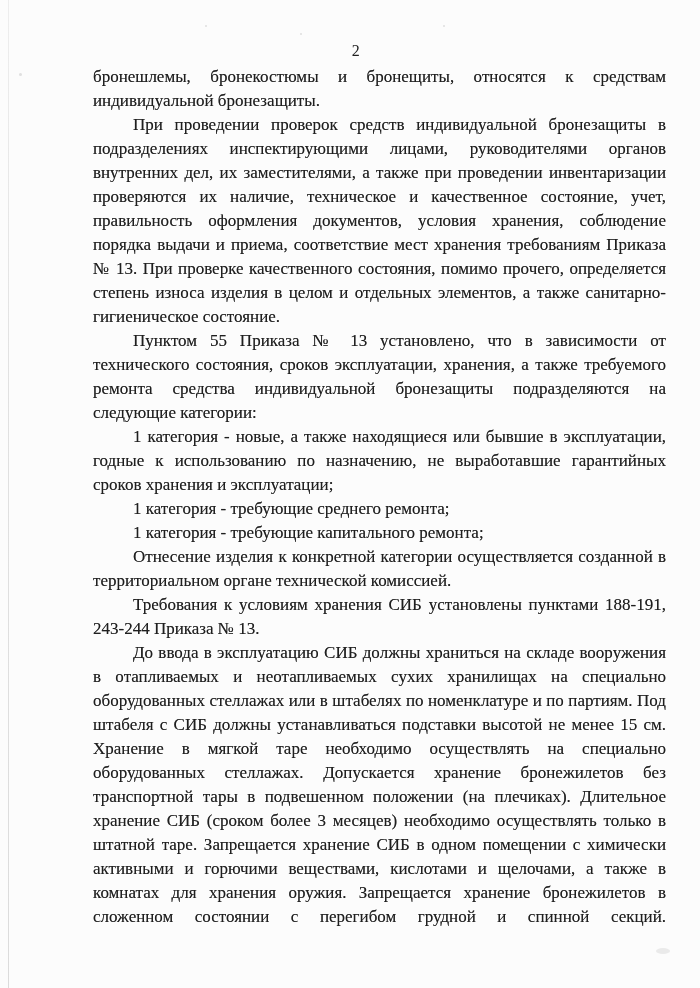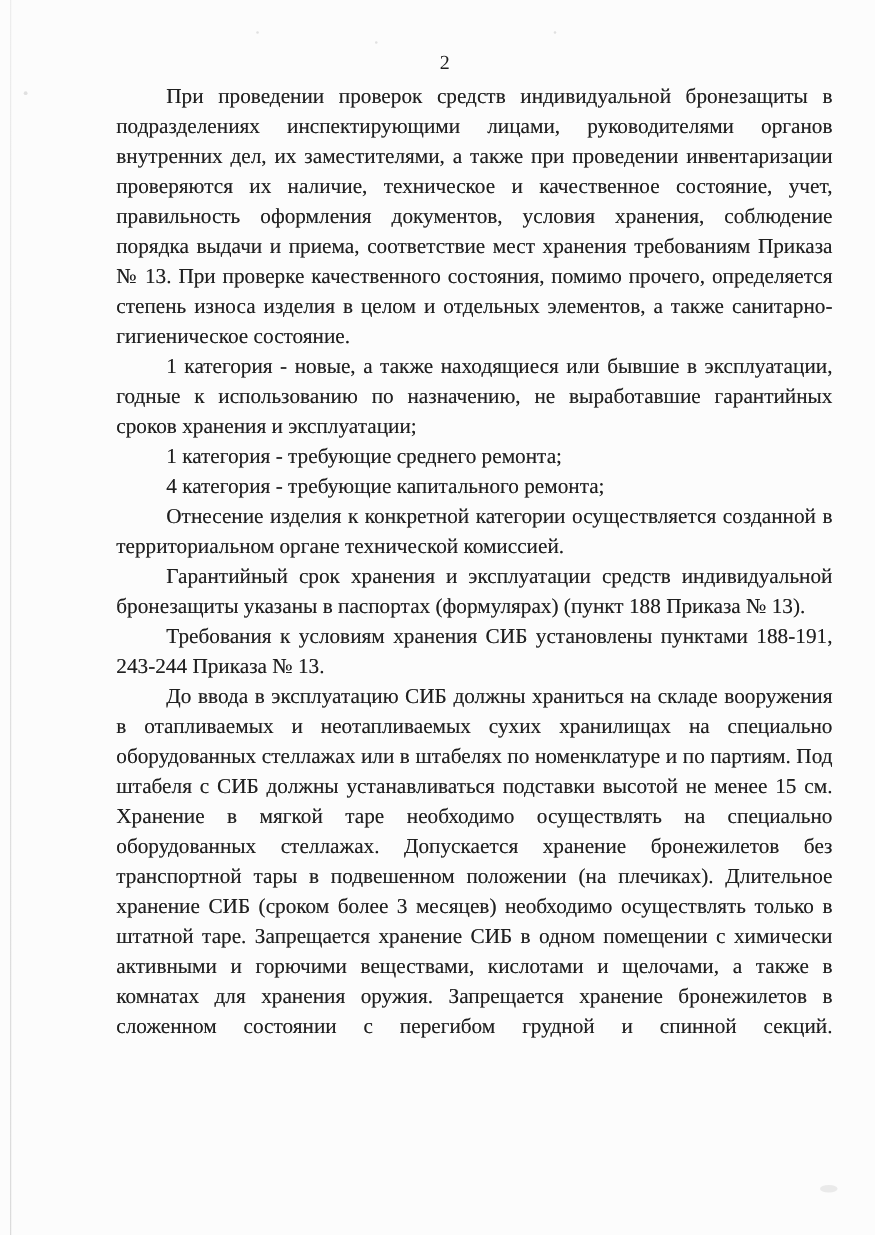--- a/index.html
+++ b/index.html
@@ -84,23 +84,24 @@
   <div class="scan-line"></div>
   <div class="speckle sp1"></div>
   <div class="speckle sp2"></div>
   <div class="speckle sp3"></div>
   <div class="speckle sp4"></div>
   <div class="smudge"></div>
 
   <div class="page-number">2</div>
 
   <article class="body-text">
+    <p>бронешлемы, бронекостюмы и бронещиты, относятся к средствам индивидуальной бронезащиты.</p>
     <p class="indent">При проведении проверок средств индивидуальной бронезащиты в подразделениях инспектирующими лицами, руководителями органов внутренних дел, их заместителями, а также при проведении инвентаризации проверяются их наличие, техническое и качественное состояние, учет, правильность оформления документов, условия хранения, соблюдение порядка выдачи и приема, соответствие мест хранения требованиям Приказа № 13. При проверке качественного состояния, помимо прочего, определяется степень износа изделия в целом и отдельных элементов, а также санитарно-гигиеническое состояние.</p>
+    <p class="indent">Пунктом 55 Приказа № 13 установлено, что в зависимости от технического состояния, сроков эксплуатации, хранения, а также требуемого ремонта средства индивидуальной бронезащиты подразделяются на следующие категории:</p>
     <p class="indent">1 категория - новые, а также находящиеся или бывшие в эксплуатации, годные к использованию по назначению, не выработавшие гарантийных сроков хранения и эксплуатации;</p>
     <p class="indent">1 категория - требующие среднего ремонта;</p>
-    <p class="indent">4 категория - требующие капитального ремонта;</p>
+    <p class="indent">1 категория - требующие капитального ремонта;</p>
     <p class="indent">Отнесение изделия к конкретной категории осуществляется созданной в территориальном органе технической комиссией.</p>
-    <p class="indent">Гарантийный срок хранения и эксплуатации средств индивидуальной бронезащиты указаны в паспортах (формулярах) (пункт 188 Приказа № 13).</p>
     <p class="indent">Требования к условиям хранения СИБ установлены пунктами 188-191, 243-244 Приказа № 13.</p>
     <p class="indent justify-last">До ввода в эксплуатацию СИБ должны храниться на складе вооружения в отапливаемых и неотапливаемых сухих хранилищах на специально оборудованных стеллажах или в штабелях по номенклатуре и по партиям. Под штабеля с СИБ должны устанавливаться подставки высотой не менее 15 см. Хранение в мягкой таре необходимо осуществлять на специально оборудованных стеллажах. Допускается хранение бронежилетов без транспортной тары в подвешенном положении (на плечиках). Длительное хранение СИБ (сроком более 3 месяцев) необходимо осуществлять только в штатной таре. Запрещается хранение СИБ в одном помещении с химически активными и горючими веществами, кислотами и щелочами, а также в комнатах для хранения оружия. Запрещается хранение бронежилетов в сложенном состоянии с перегибом грудной и спинной секций.</p>
   </article>
 
 </div>
 
 </body></html>

